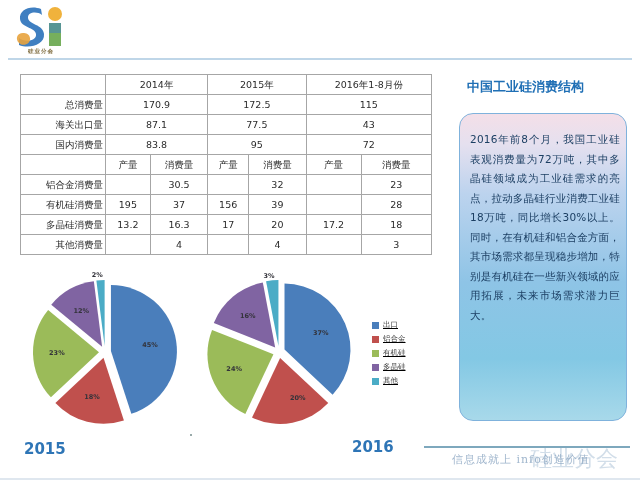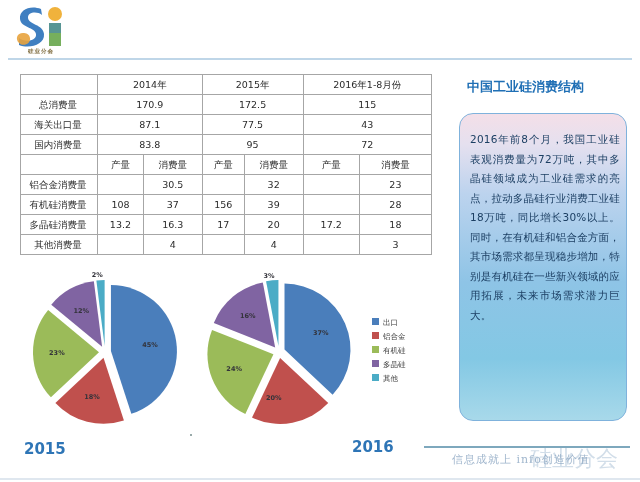--- a/index.html
+++ b/index.html
@@ -41,22 +41,22 @@
   }
   #stats-table td{
     border:1px solid #a6a6a6;
     height:19px;
     text-align:center;
     padding:0 2px;
     line-height:19px;
     white-space:nowrap;
   }
   #stats-table td.rowlabel{
-    text-align:center;
-    padding-left:0;
+    text-align:right;
+    padding-left:8px;
     width:74px;
   }
   #stats-table td.yr{font-size:9.5px;}
   
   #panel-title{
     position:absolute;left:459px;top:78px;
     font-size:13px;font-weight:bold;color:#1f6fb5;
     white-space:nowrap;
     margin-left:8px;
   }
@@ -78,21 +78,21 @@
   
   #charts{position:absolute;left:0;top:272px;width:450px;height:175px;}
   .pie-wrap{position:absolute;width:175px;height:170px;}
   #pie-2015{left:18px;top:0px;}
   #pie-2016{left:192px;top:0px;}
   .pie-label{
     position:absolute;font-size:6.5px;font-weight:bold;color:#33333a;
   }
   
   #legend{position:absolute;left:372px;top:318px;}
-  .legend-row{display:flex;align-items:flex-start;height:14px;}
+  .legend-row{display:flex;align-items:center;height:14px;text-decoration:underline;}
   .legend-swatch{width:7px;height:7px;margin-right:4px;display:inline-block;}
   .legend-text{font-size:7.5px;color:#3b3b3b;white-space:nowrap;}
   
   .year-caption{
     position:absolute;font-size:15px;font-weight:bold;color:#2e75b6;
   }
   #year-2015{left:24px;top:440px;}
   #year-2016{left:352px;top:438px;}
   
   #footer-rule{
@@ -178,21 +178,21 @@
       <td class="rowlabel">铝合金消费量</td>
       <td></td>
       <td>30.5</td>
       <td></td>
       <td>32</td>
       <td></td>
       <td>23</td>
     </tr>
     <tr>
       <td class="rowlabel">有机硅消费量</td>
-      <td>108</td>
+      <td>195</td>
       <td>37</td>
       <td>156</td>
       <td>39</td>
       <td></td>
       <td>28</td>
     </tr>
     <tr>
       <td class="rowlabel">多晶硅消费量</td>
       <td>13.2</td>
       <td>16.3</td>
@@ -242,21 +242,21 @@
       <g id="slices-1">
           <path d="M 92.50652775410389 77.61711265619131 L 92.50652775410389 11.61711265619131 A 66 66 0 0 1 140.61845716391707 122.79722164748475 Z" fill="#4a7ebb"></path>
           <path d="M 88.12428788751436 85.89372350437213 L 136.23621729732753 131.07383249566558 A 66 66 0 0 1 60.02285464421958 145.61230896712942 Z" fill="#c0504d"></path>
           <path d="M 81.42134108467049 82.20874731610807 L 53.31990784137571 141.92733277886538 A 66 66 0 0 1 20.056093016045885 57.91252683891936 Z" fill="#9bbb59"></path>
           <path d="M 83.17545606150786 75.37692054334526 L 21.810207992883257 51.08070006615655 A 66 66 0 0 1 70.80828929884997 10.54596199525183 Z" fill="#8064a2"></path>
           <path d="M 86.43535012008891 74.02662821238152 L 74.06818335743102 9.19566966428809 A 66 66 0 0 1 86.4353501200889 8.026628212381524 Z" fill="#4bacc6"></path>
         </g>
     </svg>
     <div id="plabels-1">
         <div class="pie-label" style="left: 121.061px; top: 57.3658px;">37%</div>
-        <div class="pie-label" style="left: 74px; top: 122.089px;">20%</div>
+        <div class="pie-label" style="left: 98px; top: 122.089px;">20%</div>
         <div class="pie-label" style="left: 34.3749px; top: 93.2724px;">24%</div>
         <div class="pie-label" style="left: 48.0921px; top: 39.8475px;">16%</div>
         <div class="pie-label" style="left: 71.5348px; top: -0.395107px; color: rgb(51, 51, 58);">3%</div>
       </div>
   </div>
 </div>
 
 <div id="legend">
     <div class="legend-row">
       <span class="legend-swatch" style="background: rgb(74, 126, 187);"></span>

